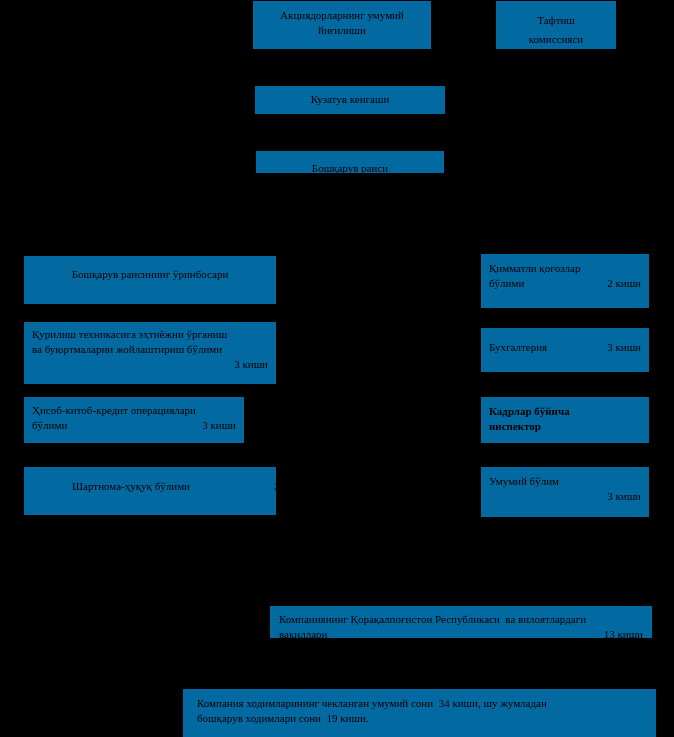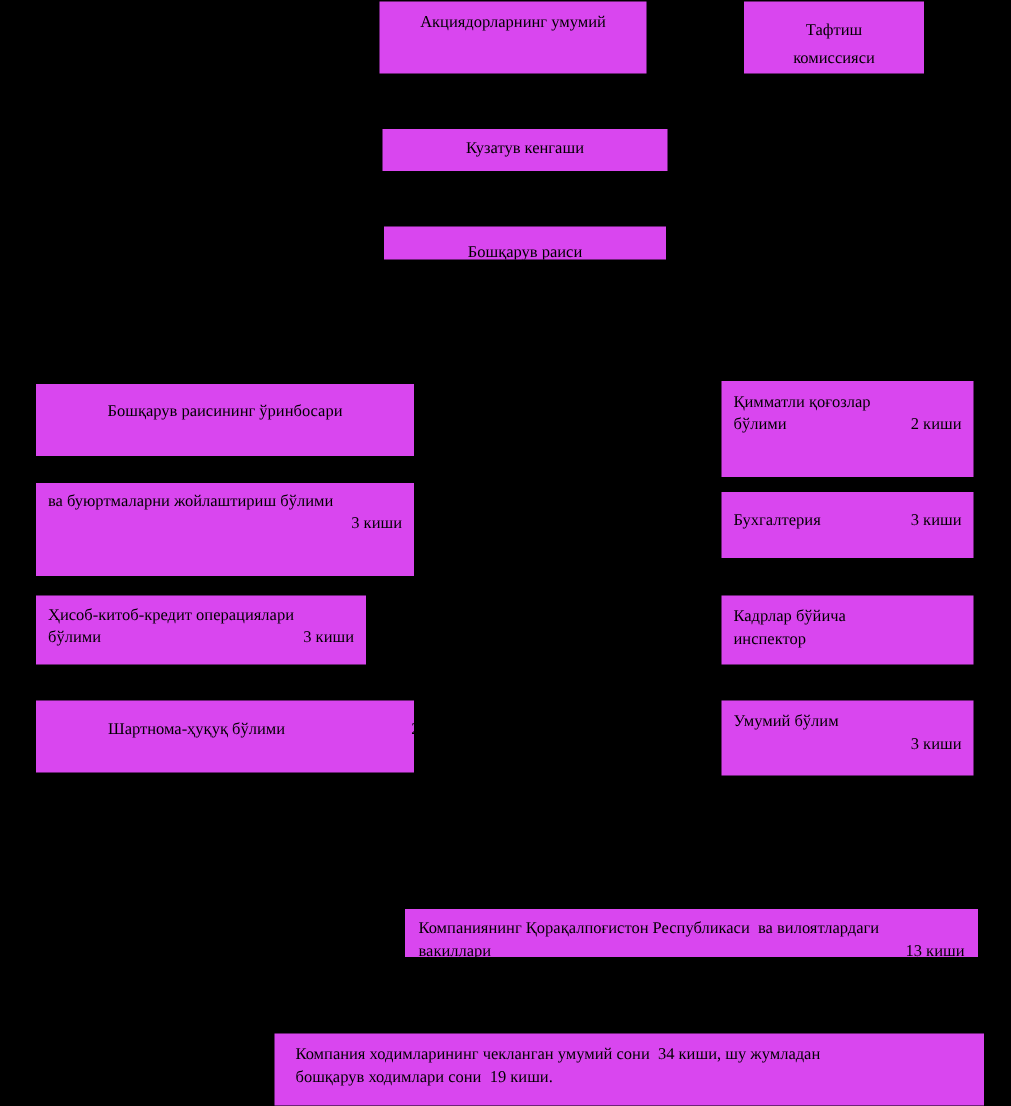--- a/index.html
+++ b/index.html
@@ -17,21 +17,21 @@
   #canvas {
     position: absolute;
     left: 0;
     top: 0;
     width: 674px;
     height: 737px;
     background: #000000;
   }
   .node {
     position: absolute;
-    background: #d946ef;
+    background: #0369a1;
     color: #000000;
     box-sizing: border-box;
     font-size: 11px;
     line-height: 15px;
     overflow: hidden;
   }
   .node .pad {
     padding: 6px 8px 4px 8px;
     box-sizing: border-box;
     width: 100%;
@@ -60,23 +60,23 @@
   #n-shareholders { left: 253px; top: 1px;  width: 178px; height: 48px; }
   #n-audit        { left: 496px; top: 1px;  width: 120px; height: 48px; }
   #n-supervisory  { left: 255px; top: 86px; width: 190px; height: 28px; }
   #n-chairman     { left: 256px; top: 151px;width: 188px; height: 22px; }
 
   #n-deputy       { left: 24px;  top: 256px; width: 252px; height: 48px; }
   #n-tech         { left: 24px;  top: 322px; width: 252px; height: 62px; }
   #n-credit       { left: 24px;  top: 397px; width: 220px; height: 46px; }
   #n-contract     { left: 24px;  top: 467px; width: 252px; height: 48px; }
 
-  #n-securities   { left: 481px; top: 254px; width: 168px; height: 64px; }
+  #n-securities   { left: 481px; top: 254px; width: 168px; height: 54px; }
   #n-accounting   { left: 481px; top: 328px; width: 168px; height: 44px; }
-  #n-hr           { left: 481px; top: 397px; width: 168px; height: 46px; }
+  #n-hr           { left: 481px; top: 397px; width: 168px; height: 46px; font-weight: bold; }
   #n-general      { left: 481px; top: 467px; width: 168px; height: 50px; }
 
   #n-regional     { left: 270px; top: 606px; width: 382px; height: 32px; }
   #n-total        { left: 183px; top: 689px; width: 473px; height: 48px; }
 
   #n-tech .pad     { padding-top: 5px; }
   #n-regional .pad { padding: 6px 9px 4px 9px; }
   #n-total .pad    { padding: 7px 9px 4px 14px; }
   #n-securities .pad { padding-top: 7px; }
   #n-general .pad  { padding-top: 7px; }
@@ -91,20 +91,21 @@
   #n-chairman .pad { padding-top: 10px; }
 </style>
 </head>
 <body>
 
 <div id="canvas">
 
   <div class="node center" id="n-shareholders">
     <div class="pad">
       <span class="line">Акциядорларнинг умумий</span>
+      <span class="line">йиғилиши</span>
     </div>
   </div>
 
   <div class="node center" id="n-audit">
     <div class="pad">
       <span class="line">Тафтиш</span>
       <span class="line">комиссияси</span>
     </div>
   </div>
 
@@ -121,20 +122,21 @@
   </div>
 
   <div class="node center" id="n-deputy">
     <div class="pad">
       <span class="line">Бошқарув раисининг ўринбосари</span>
     </div>
   </div>
 
   <div class="node" id="n-tech">
     <div class="pad">
+      <span class="line">Қурилиш техникасига эҳтиёжни ўрганиш</span>
       <span class="line">ва буюртмаларни жойлаштириш бўлими</span>
       <span class="line right">3 киши</span>
     </div>
   </div>
 
   <div class="node" id="n-credit">
     <div class="pad">
       <span class="line">Ҳисоб-китоб-кредит операциялари</span>
       <span class="row">
         <span class="lbl">бўлими</span>

